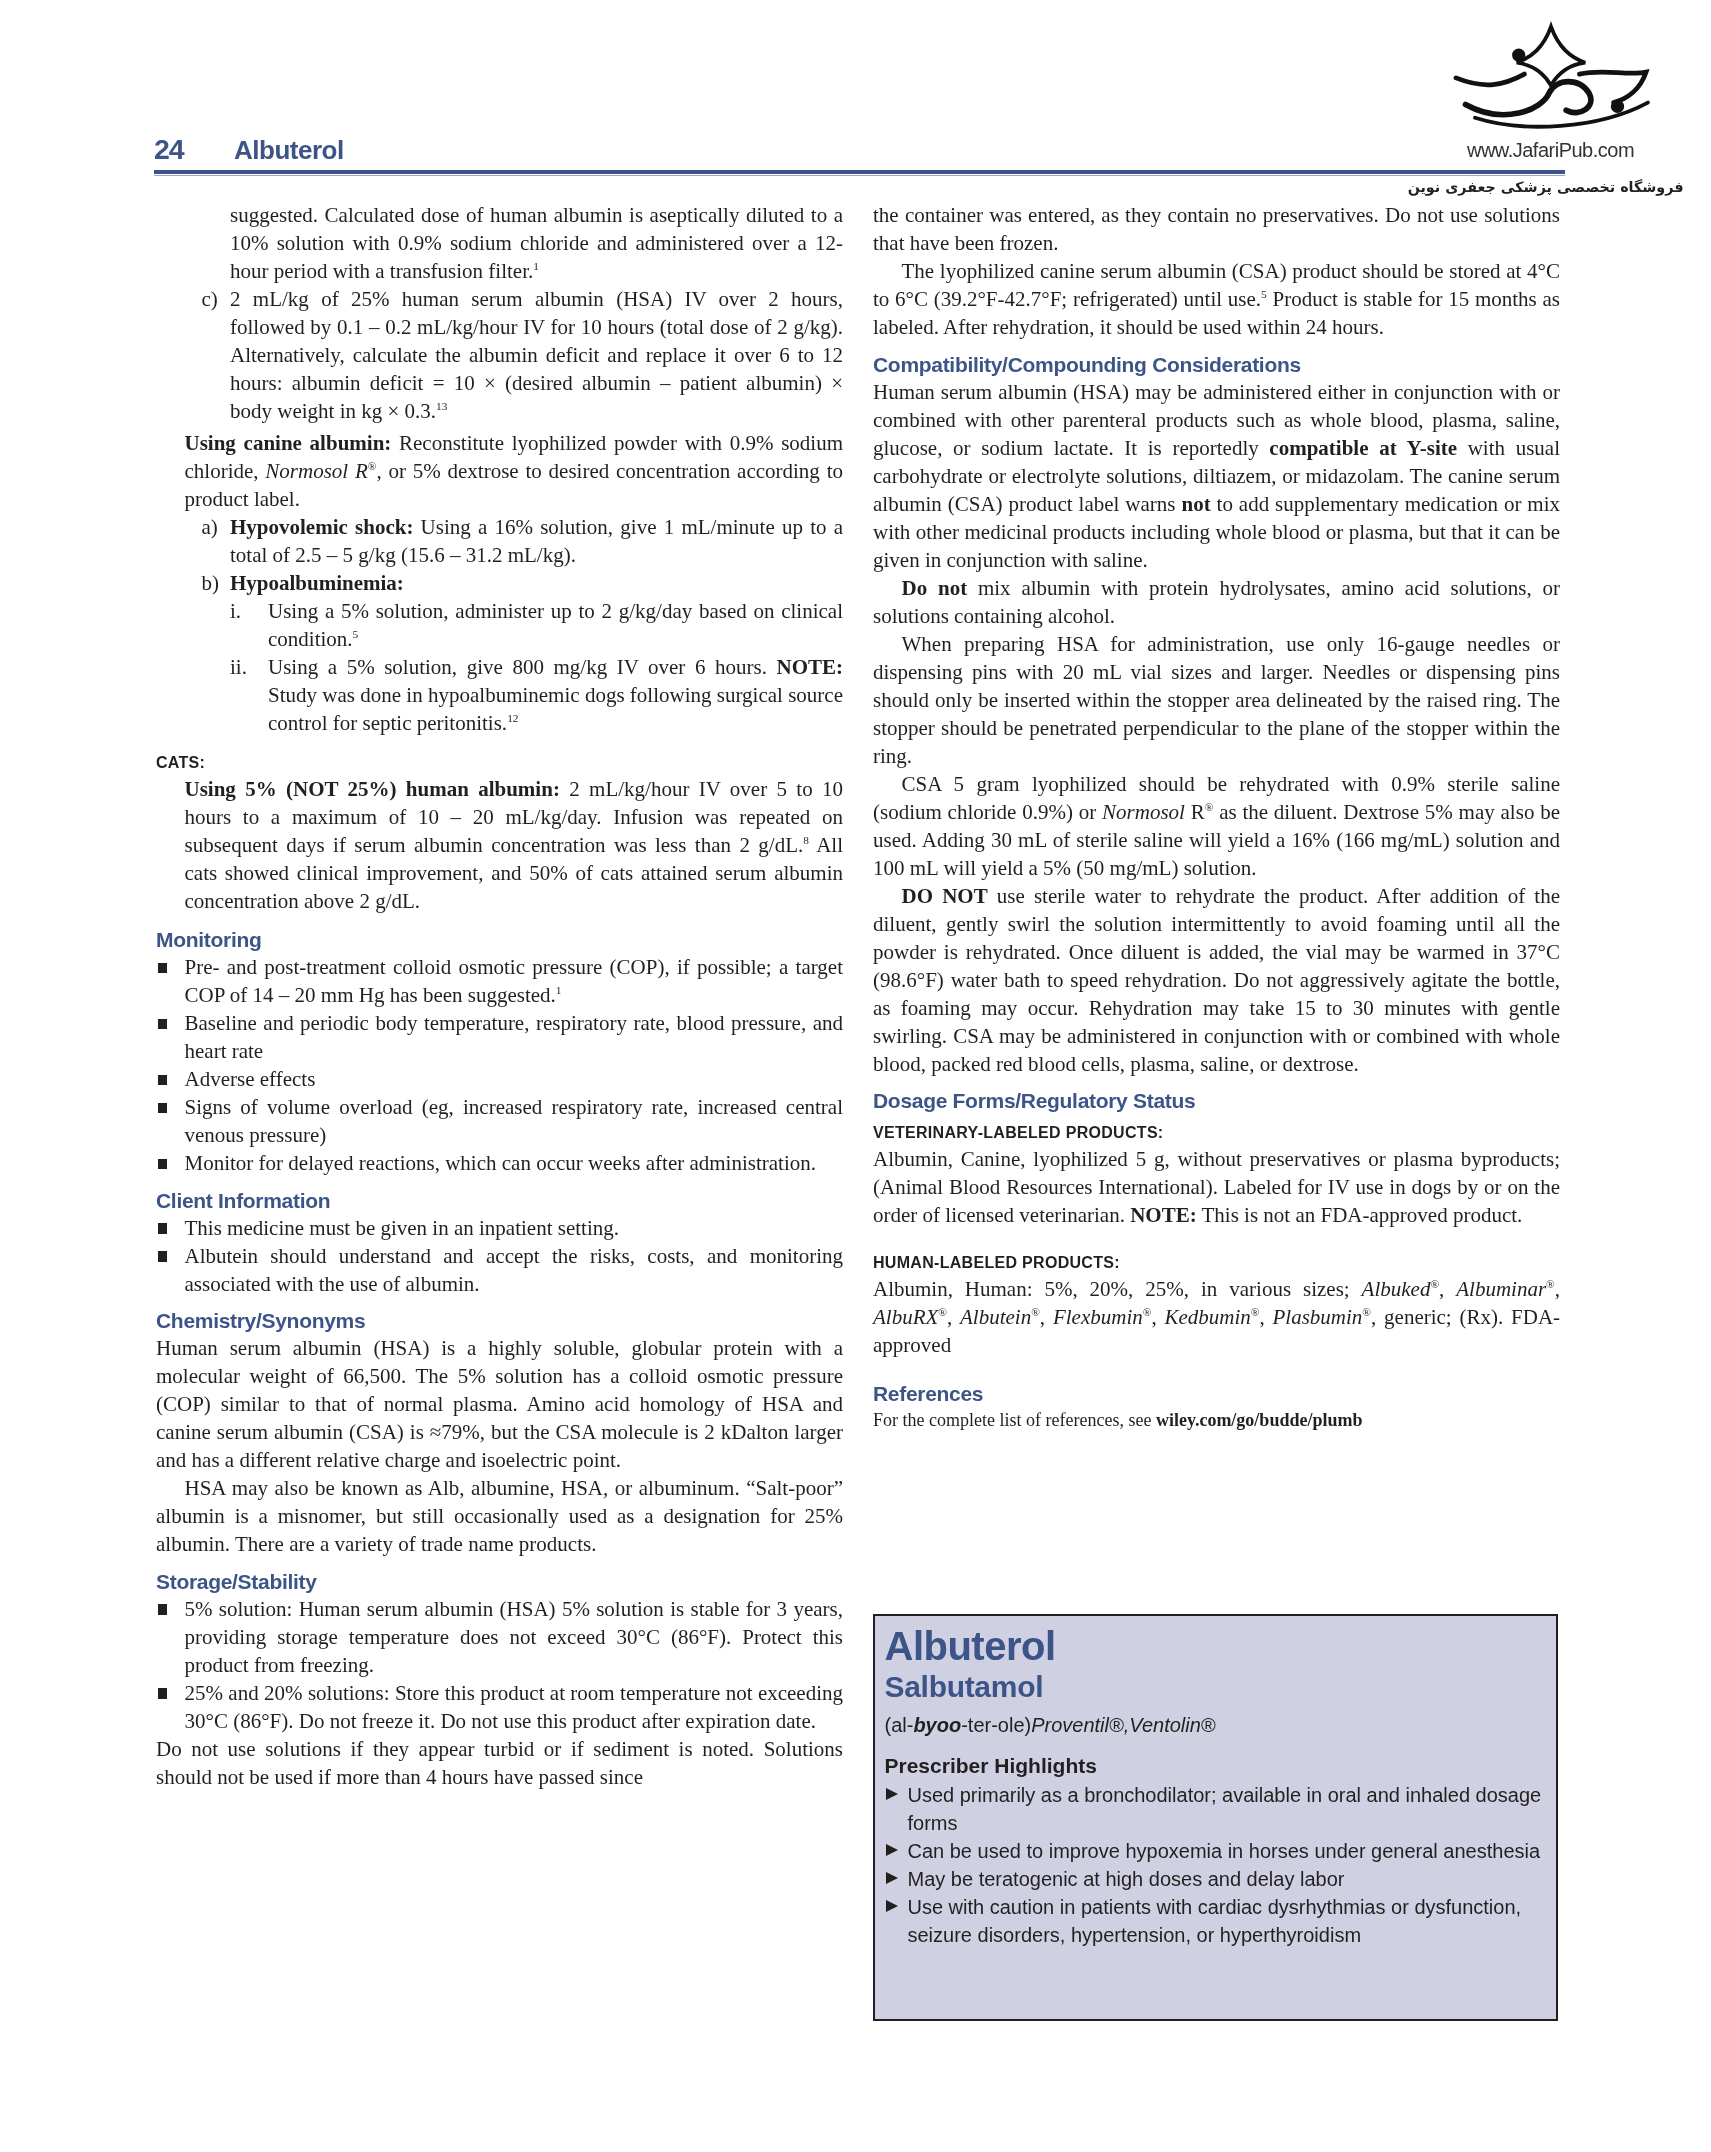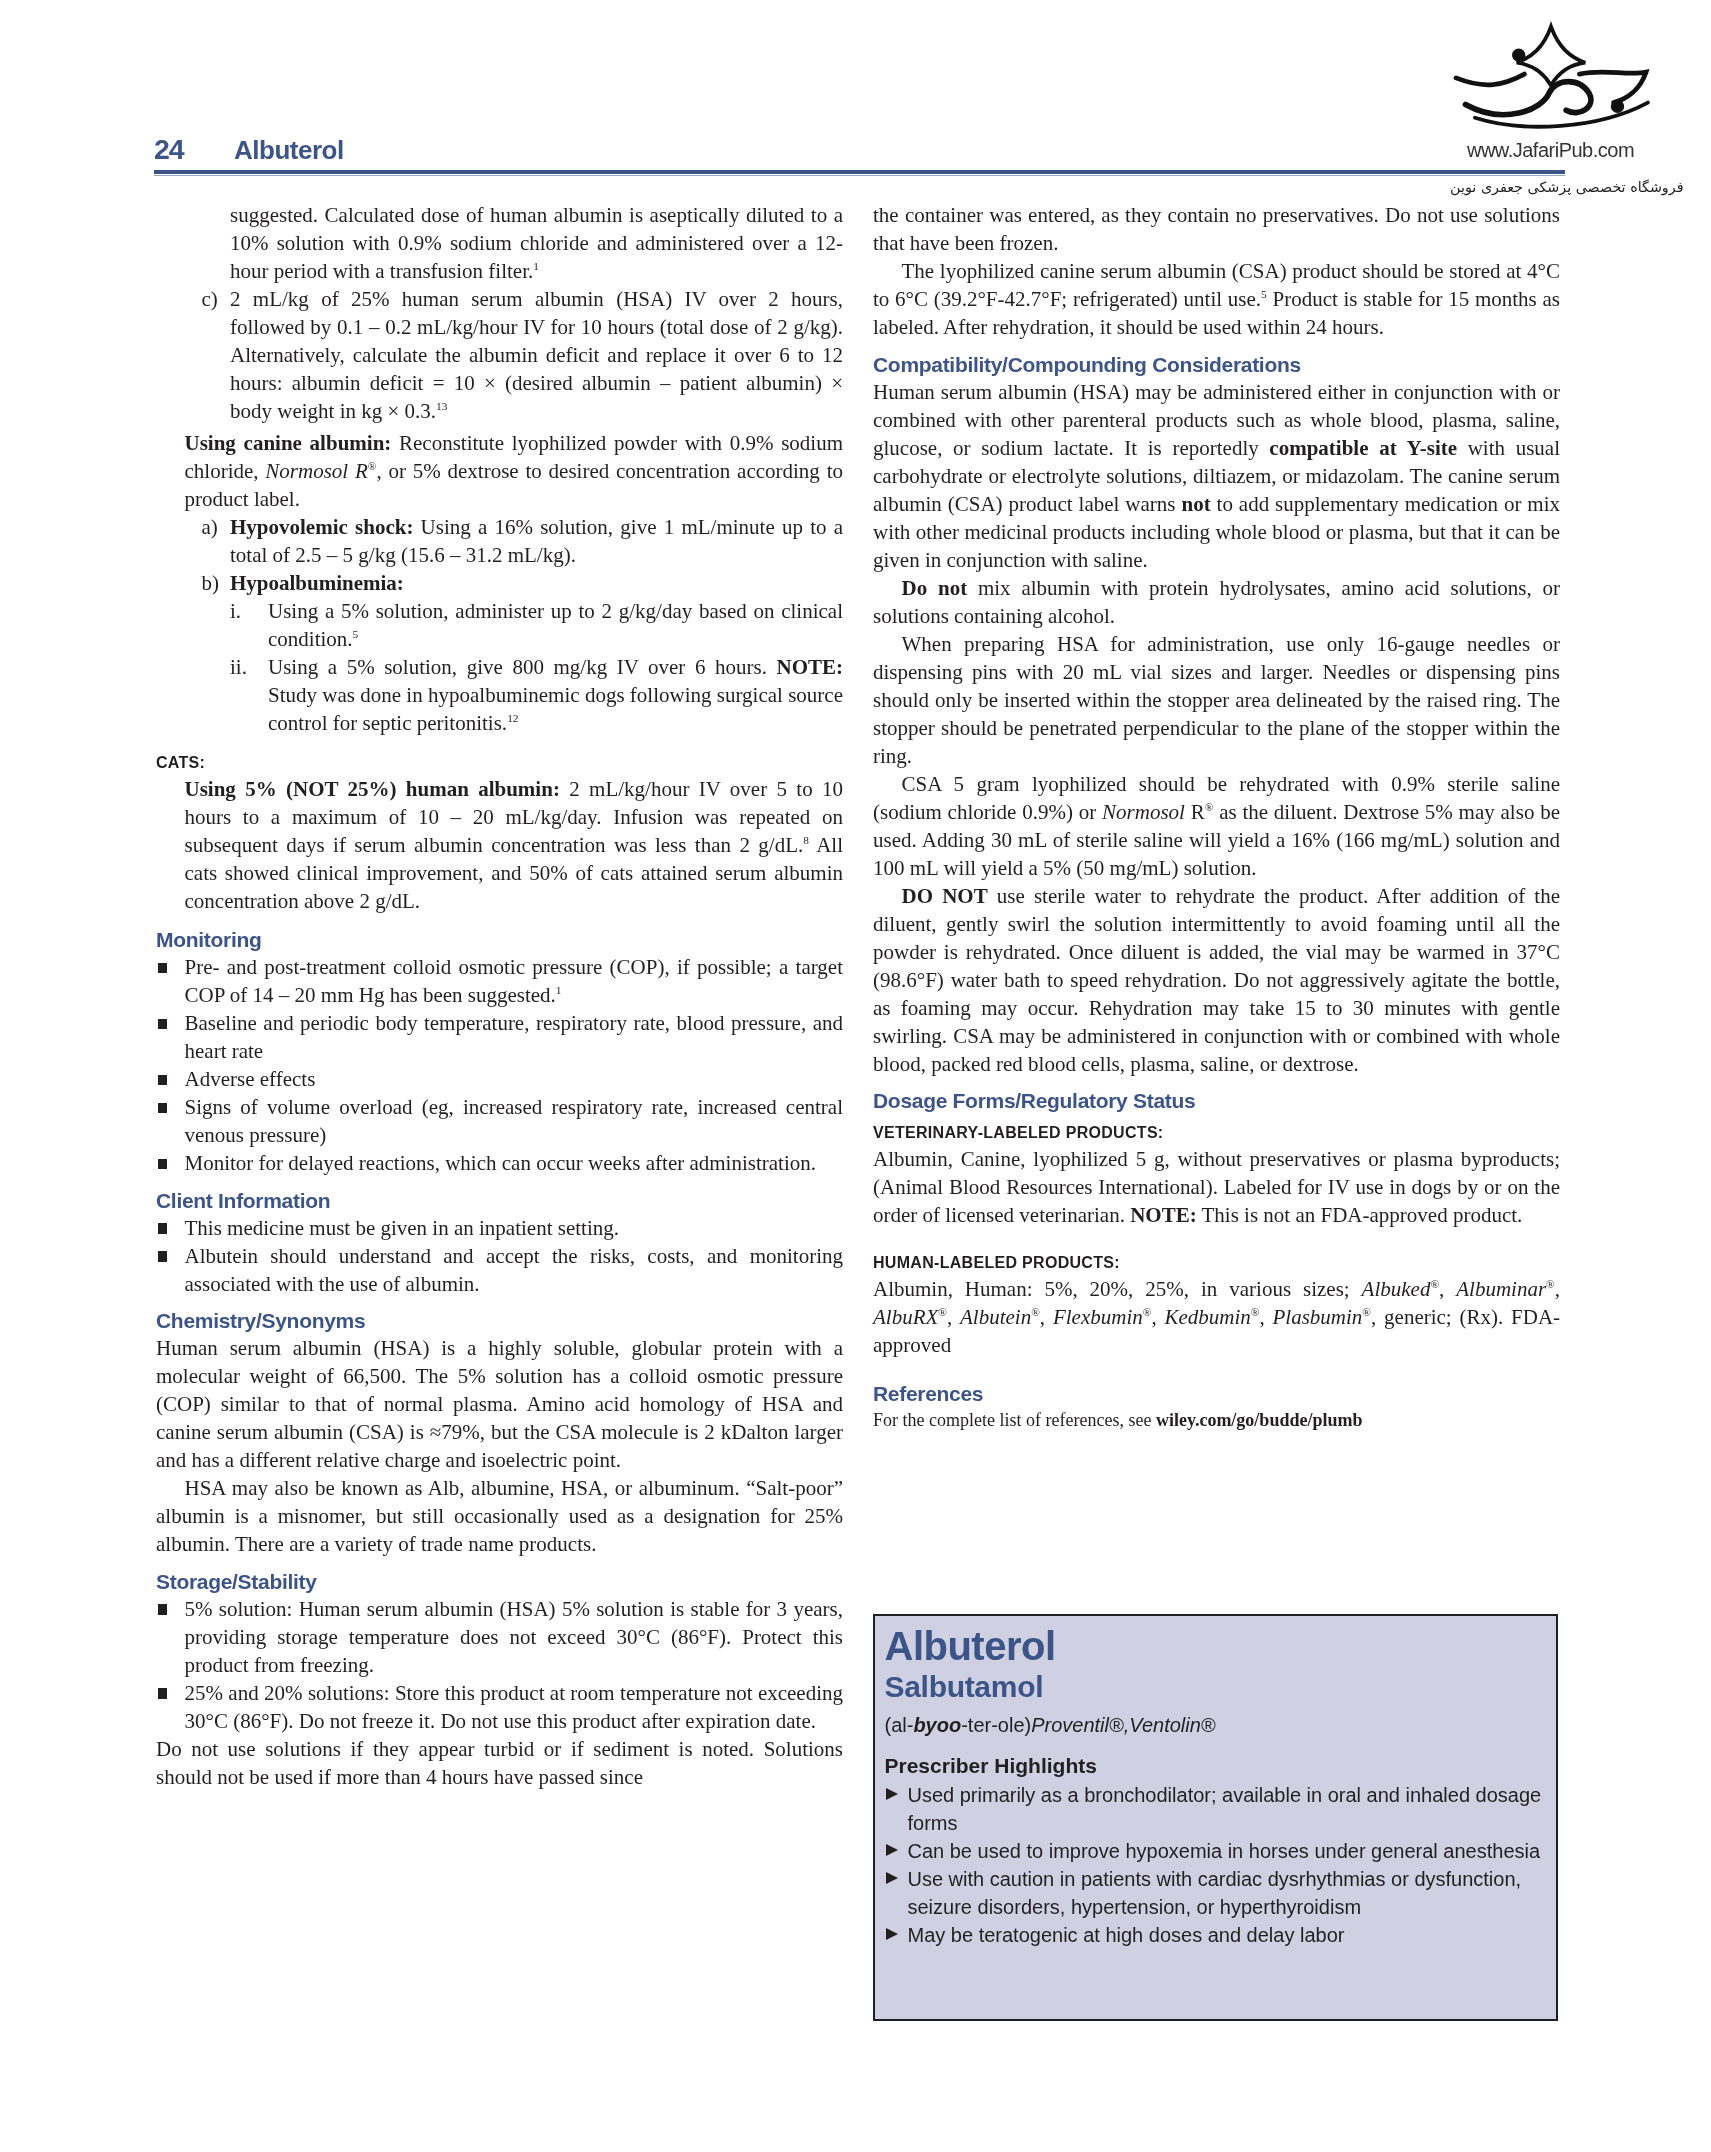--- a/index.html
+++ b/index.html
@@ -14,21 +14,21 @@
                    font-size:26px; color:#3c5487; letter-spacing:-0.5px; white-space:nowrap; }
   .header-rule { position:absolute; left:154px; top:170px; width:1411px; height:3.8px; background:#3c5487; }
   .header-rule2 { position:absolute; left:154px; top:175px; width:1411px; height:1px; background:#9aa6c4; }
 
   
   .logo { position:absolute; left:1427px; top:19px; width:257px; height:171px; }
   .logo-mark { position:absolute; left:9.5px; top:0; width:228px; height:114px; }
   .logo-url { position:absolute; left:0; top:120px; width:247px; text-align:center; font-family:"Liberation Sans",sans-serif;
               font-size:20px; color:#333; letter-spacing:-0.5px; }
   .logo-persian { position:absolute; left:-28.5px; top:160px; width:285px; text-align:right; font-family:"DejaVu Sans",sans-serif;
-                  font-size:14.3px; color:#222; direction:rtl; }
+                  font-size:14.3px; color:#222; direction:rtl;font-weight:bold; }
 
   
   .col { position:absolute; top:201px; font-size:21px; line-height:28px; text-align:justify; }
   .col-left { left:156px; width:687px; }
   .col-right { left:873px; width:687px; }
 
   p { margin:0; }
   .indent-p { text-indent:28.5px; }
   .hang { padding-left:74px; text-indent:-28.5px; }
   .hang-a { padding-left:74px; text-indent:-28.5px; }
@@ -153,17 +153,17 @@
 </div>
 
 <div class="mono-box">
   <div class="mono-title">Albuterol</div>
   <div class="mono-alt">Salbutamol</div>
   <div class="mono-pron"><span>(al-</span><b><i>byoo</i></b><span>-ter-ole)</span><span class="brand">Proventil®,Ventolin®</span></div>
   <div class="mono-hl-head">Prescriber Highlights</div>
   <ul class="hl">
     <li><span class="tri"></span><span>Used primarily as a bronchodilator; available in oral and inhaled dosage forms</span></li>
     <li><span class="tri"></span><span>Can be used to improve hypoxemia in horses under general anesthesia</span></li>
+    <li><span class="tri"></span><span>May be teratogenic at high doses and delay labor</span></li>
     <li><span class="tri"></span><span>Use with caution in patients with cardiac dysrhythmias or dysfunction, seizure disorders, hypertension, or hyperthyroidism</span></li>
-    <li><span class="tri"></span><span>May be teratogenic at high doses and delay labor</span></li>
   </ul>
 </div>
 
 
 </body></html>

